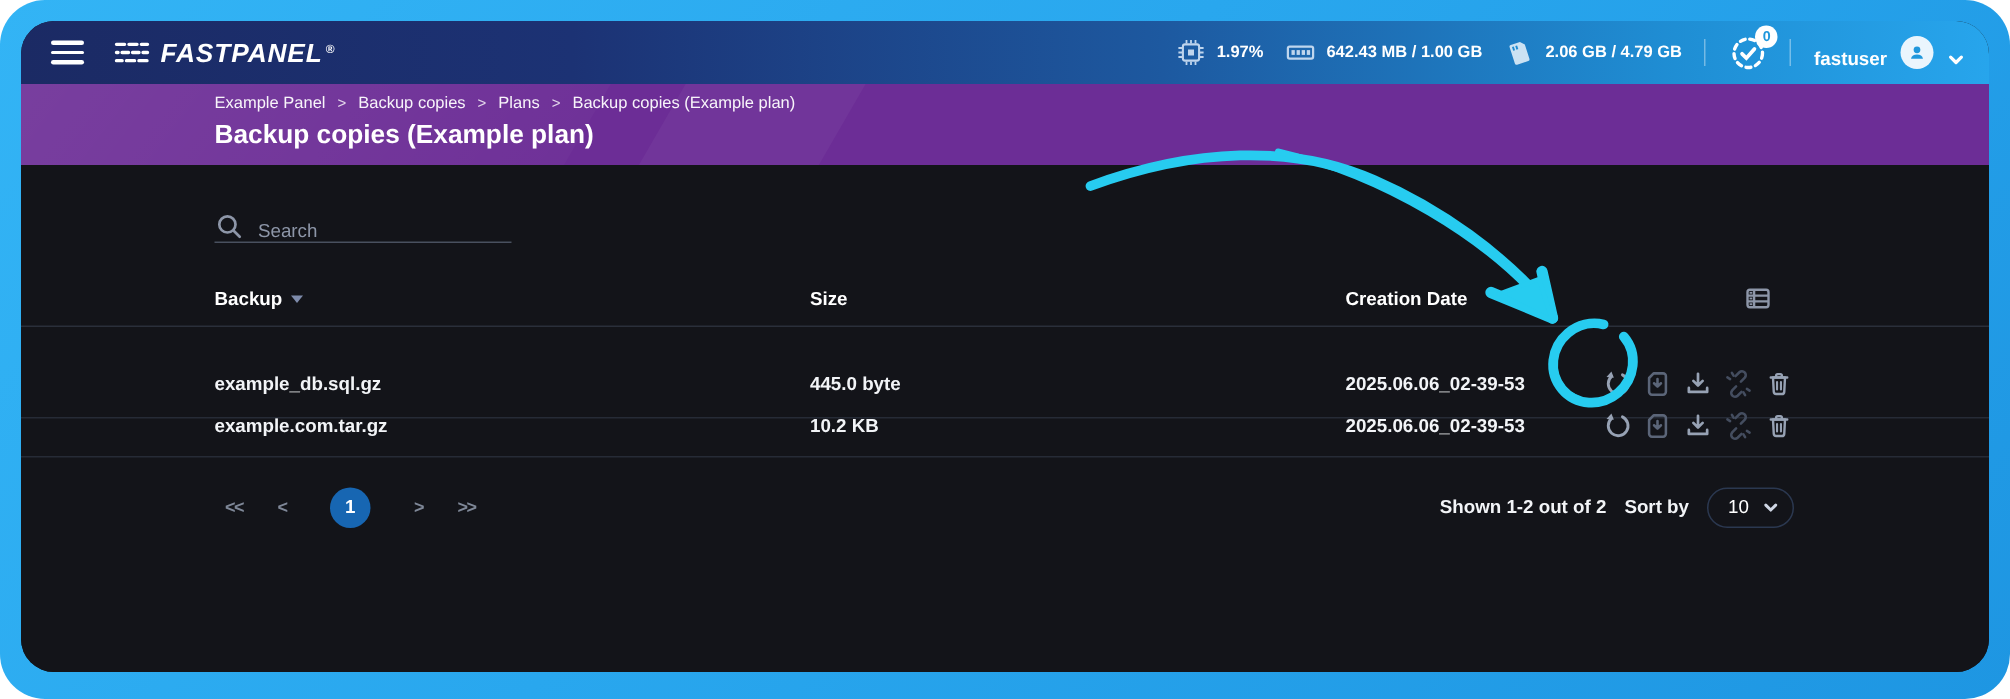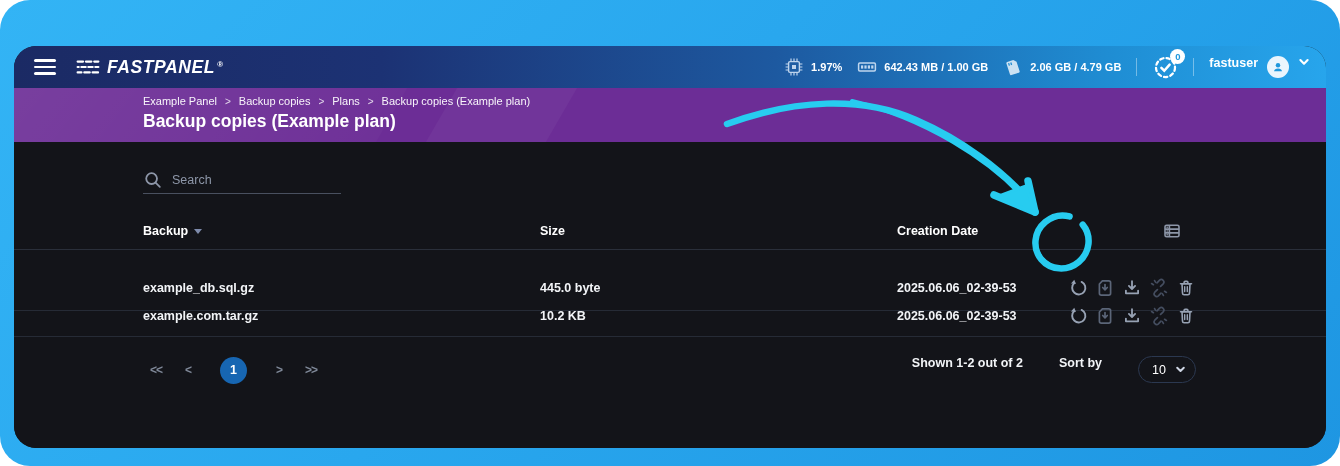--- a/index.html
+++ b/index.html
@@ -6,74 +6,74 @@
     --frame-blue:#29a7ee; --topbar-navy:#1b2a64; --topbar-blue:#27a5ec;
     --header-purple:#6c2d96; --content-bg:#131419; --line:#262b36;
     --text-muted:#8d96a8; --icon:#97a2b4; --icon-disabled:#444d5f; --icon-dim:#5b6578;
     --page-active:#1766b2; --annotation:#27ccf0; --badge-text:#1f97dc;
   }
   *{box-sizing:border-box;margin:0;padding:0}
   html,body{width:1340px;height:466px;background:#ffffff;font-family:"Liberation Sans",sans-serif;overflow:hidden}
   body{position:relative}
 
   .frame{position:absolute;inset:0;background:linear-gradient(135deg,#33b4f5 0%,var(--frame-blue) 45%,#1e96e2 100%);border-radius:30px;}
-  .app{position:absolute;left:14px;right:14px;top:14px;bottom:18px;border-radius:22px;overflow:hidden;background:var(--content-bg);display:flex;flex-direction:column;margin-top:32px;}
+  .app{position:absolute;left:14px;right:14px;top:14px;bottom:18px;border-radius:22px;overflow:hidden;background:var(--content-bg);display:flex;flex-direction:column;}
 
   
   .topbar{height:42px;flex:0 0 42px;display:flex;align-items:center;padding:0 16px 0 20px;
     background:linear-gradient(90deg,#1b2a64 0%,#1c3274 28%,#1d59a0 58%,#1f8ed4 84%,#27a5ec 100%);color:#fff;}
   .burger{width:22px;height:16px;display:flex;flex-direction:column;justify-content:space-between;cursor:pointer}
   .burger span{display:block;height:2.6px;background:#fff;border-radius:2px}
   .brand{display:flex;align-items:baseline;margin-left:20px;cursor:pointer}
   .brand svg{align-self:center;margin-right:7px}
   .brand .logo{font-size:17.5px;font-weight:700;font-style:italic;letter-spacing:.6px;color:#fff}
   .brand sup{font-size:8px;font-weight:700;margin-left:2px;position:relative;top:-6px}
   .tright{margin-left:auto;display:flex;align-items:center;gap:15px}
   .stat{display:flex;align-items:center;gap:7px;font-size:11px;font-weight:700;color:#fff;white-space:nowrap}
   .stat svg{opacity:.85}
   .vdiv{width:1px;height:18px;background:rgba(255,255,255,.38)}
   .tasks{position:relative;width:26px;height:26px;display:flex;align-items:center;justify-content:center;cursor:pointer}
   .tasks .badge{position:absolute;top:-5px;right:-7px;min-width:15px;height:15px;border-radius:8px;background:#fff;color:var(--badge-text);font-size:9.5px;font-weight:700;display:flex;align-items:center;justify-content:center;padding:0 3px}
-  .usergrp{display:flex;align-items:flex-start;gap:9px;cursor:pointer}
+  .usergrp{display:flex;align-items:flex-end;gap:9px;cursor:pointer}
   .usergrp .uname{font-size:12.5px;font-weight:700;color:#fff}
   .avatar{width:22px;height:22px;border-radius:50%;background:#eaf5fd;display:flex;align-items:center;justify-content:center}
 
   
   .phead{height:54px;flex:0 0 54px;background:var(--header-purple);position:relative;overflow:hidden;color:#fff;padding:7px 0 0 129px}
   .phead::before{content:'';position:absolute;left:-60px;top:-30px;width:430px;height:140px;background:linear-gradient(100deg,rgba(255,255,255,.09),rgba(255,255,255,.02));transform:skewX(-30deg)}
   .phead::after{content:'';position:absolute;left:420px;top:-30px;width:120px;height:140px;background:rgba(255,255,255,.04);transform:skewX(-30deg)}
   .crumbs{display:flex;align-items:center;gap:8px;font-size:11px;font-weight:500;color:rgba(255,255,255,.95);position:relative;z-index:1}
   .crumbs .sep{font-size:10px;opacity:.85}
   .crumbs span[data-interactable="true"]{cursor:pointer}
   .ptitle{font-size:17.5px;font-weight:700;margin-top:4px;position:relative;z-index:1}
 
   
   .content{position:relative;flex:1;background:var(--content-bg)}
-  .searchbox{position:absolute;left:129px;top:24px;width:198px;height:28px;display:flex;align-items:center;gap:9px;border-bottom:1px solid #49505f}
+  .searchbox{position:absolute;left:129px;top:24px;width:198px;height:28px;display:flex;align-items:flex-end;gap:9px;border-bottom:1px solid #49505f}
   .searchbox input{flex:1;background:transparent;border:none;outline:none;color:#dfe3ea;font-size:12.5px;font-family:"Liberation Sans",sans-serif}
   .searchbox input::placeholder{color:var(--text-muted)}
 
   .thead{position:absolute;left:0;right:0;top:70px;height:38px;border-bottom:1px solid #2a2f3a}
   .trow{position:absolute;left:0;right:0;border-bottom:1px solid var(--line)}
   .cell{position:absolute;top:50%;transform:translateY(-50%);font-size:12.5px;font-weight:700;color:#f2f4f7;white-space:nowrap}
   .c-name{left:129px}.c-size{left:526px}.c-date{left:883px}
   .hcell{color:#fff;display:flex;align-items:center;gap:6px}
   .tri{width:0;height:0;border-left:4px solid transparent;border-right:4px solid transparent;border-top:5px solid #7e8bab;margin-top:2px}
   .colbtn{position:absolute;left:1148px;top:50%;transform:translateY(-50%);cursor:pointer}
   .actions{position:absolute;right:130px;top:50%;transform:translateY(-50%);display:flex;align-items:center;gap:7px}
   .ic{width:20px;height:20px;display:block}
   .act{color:var(--icon);cursor:pointer}
   .act.dim2{color:var(--icon-dim)}
   .act.dim{color:var(--icon-disabled);cursor:default}
 
   .pager{position:absolute;left:126px;top:214px;height:28px;display:flex;align-items:center}
   .pbtn{width:32px;text-align:center;font-size:12px;font-weight:700;color:#7f8898;letter-spacing:-1px;cursor:pointer;user-select:none}
   .pnum{width:27px;height:27px;border-radius:50%;background:var(--page-active);color:#fff;font-size:12.5px;font-weight:700;display:flex;align-items:center;justify-content:center;margin:0 16px;letter-spacing:0;cursor:pointer}
 
-  .footr{position:absolute;right:130px;top:214px;height:28px;display:flex;align-items:flex-start;gap:36px}
+  .footr{position:absolute;right:130px;top:214px;height:28px;display:flex;align-items:center;gap:12px}
   .shown,.sortlbl{font-size:12.5px;font-weight:700;color:#f2f4f7;white-space:nowrap}
   .perpage{display:flex;align-items:center;justify-content:space-between;width:58px;height:27px;border:1px solid #2b3850;border-radius:14px;padding:0 9px 0 13px;cursor:pointer}
   .perpage .val{font-size:12.5px;font-weight:400;color:#fff}
 
   .annot{position:absolute;inset:0;pointer-events:none;z-index:50}
 </style>
 </head>
 <body>
 
 <svg width="0" height="0" style="position:absolute">

